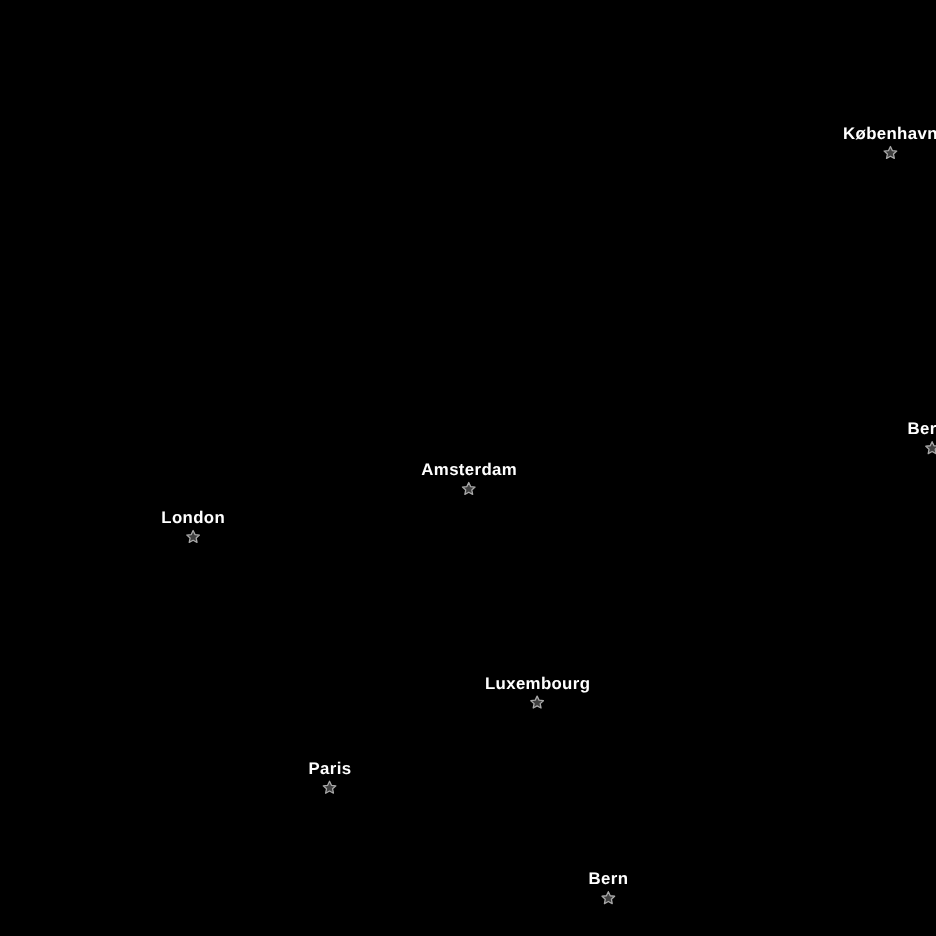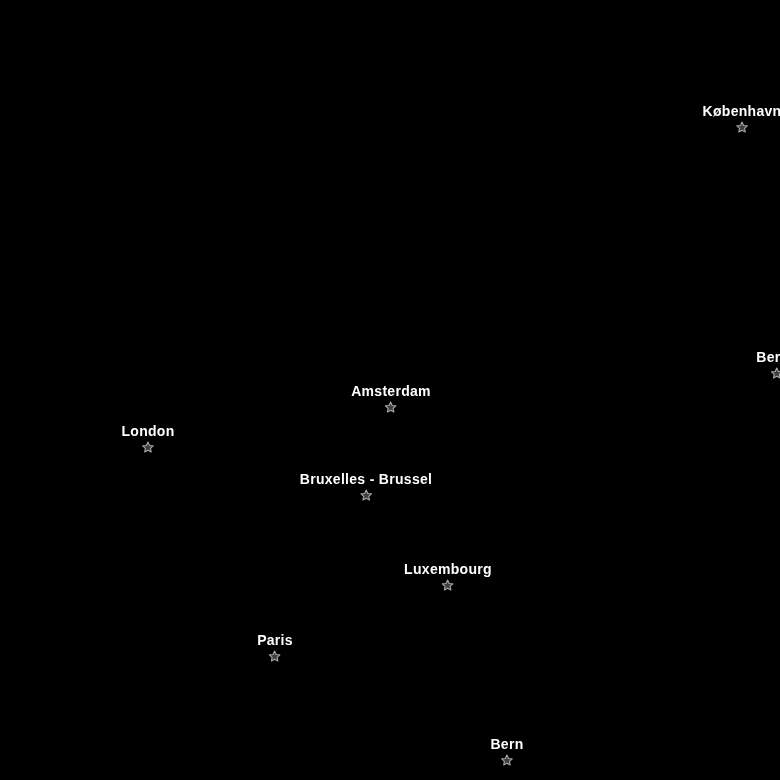--- a/index.html
+++ b/index.html
@@ -54,47 +54,41 @@
     </svg>
   </div>
 
   <div class="marker" style="left: 391px; top: 359px; margin-top: 24px;">
     <div class="label">Amsterdam</div>
     <svg class="star" viewBox="0 0 24 24" aria-hidden="true">
       <path d="M12 2l2.9 6.2 6.8.8-5 4.6 1.3 6.7L12 17l-6 3.3 1.3-6.7-5-4.6 6.8-.8z" stroke-width="2" stroke-linejoin="round" fill="#3f3f3f" stroke="#a8a8a8"></path>
     </svg>
   </div>
 
-  <div class="marker" style="left: 148px; top: 423px;">
+  <div class="marker" style="left: 161px; top: 423px;">
     <div class="label">London</div>
     <svg class="star" viewBox="0 0 24 24" aria-hidden="true">
       <path d="M12 2l2.9 6.2 6.8.8-5 4.6 1.3 6.7L12 17l-6 3.3 1.3-6.7-5-4.6 6.8-.8z" stroke-width="2" stroke-linejoin="round" fill="#3f3f3f" stroke="#a8a8a8"></path>
     </svg>
   </div>
 
-  <div class="marker" style="left: 366px; top: 471px;">
-    <div class="label">Bruxelles - Brussel</div>
-    <svg class="star" viewBox="0 0 24 24" aria-hidden="true">
-      <path d="M12 2l2.9 6.2 6.8.8-5 4.6 1.3 6.7L12 17l-6 3.3 1.3-6.7-5-4.6 6.8-.8z" stroke-width="2" stroke-linejoin="round" fill="#3f3f3f" stroke="#a8a8a8"></path>
-    </svg>
-  </div>
 
   <div class="marker" style="left: 448px; top: 561px; text-align: right;">
     <div class="label">Luxembourg</div>
     <svg class="star" viewBox="0 0 24 24" aria-hidden="true">
       <path d="M12 2l2.9 6.2 6.8.8-5 4.6 1.3 6.7L12 17l-6 3.3 1.3-6.7-5-4.6 6.8-.8z" stroke-width="2" stroke-linejoin="round" fill="#3f3f3f" stroke="#a8a8a8"></path>
     </svg>
   </div>
 
   <div class="marker" style="left: 275px; top: 632px;">
     <div class="label">Paris</div>
     <svg class="star" viewBox="0 0 24 24" aria-hidden="true">
       <path d="M12 2l2.9 6.2 6.8.8-5 4.6 1.3 6.7L12 17l-6 3.3 1.3-6.7-5-4.6 6.8-.8z" stroke-width="2" stroke-linejoin="round" fill="#3f3f3f" stroke="#a8a8a8"></path>
     </svg>
   </div>
 
-  <div class="marker" style="left: 507px; top: 724px; margin-top: 12px;">
+  <div class="marker" style="left: 507px; top: 724px;">
     <div class="label">Bern</div>
     <svg class="star" viewBox="0 0 24 24" aria-hidden="true">
       <path d="M12 2l2.9 6.2 6.8.8-5 4.6 1.3 6.7L12 17l-6 3.3 1.3-6.7-5-4.6 6.8-.8z" stroke-width="2" stroke-linejoin="round" fill="#3f3f3f" stroke="#a8a8a8"></path>
     </svg>
   </div>
 </div>
 
 </body></html>

